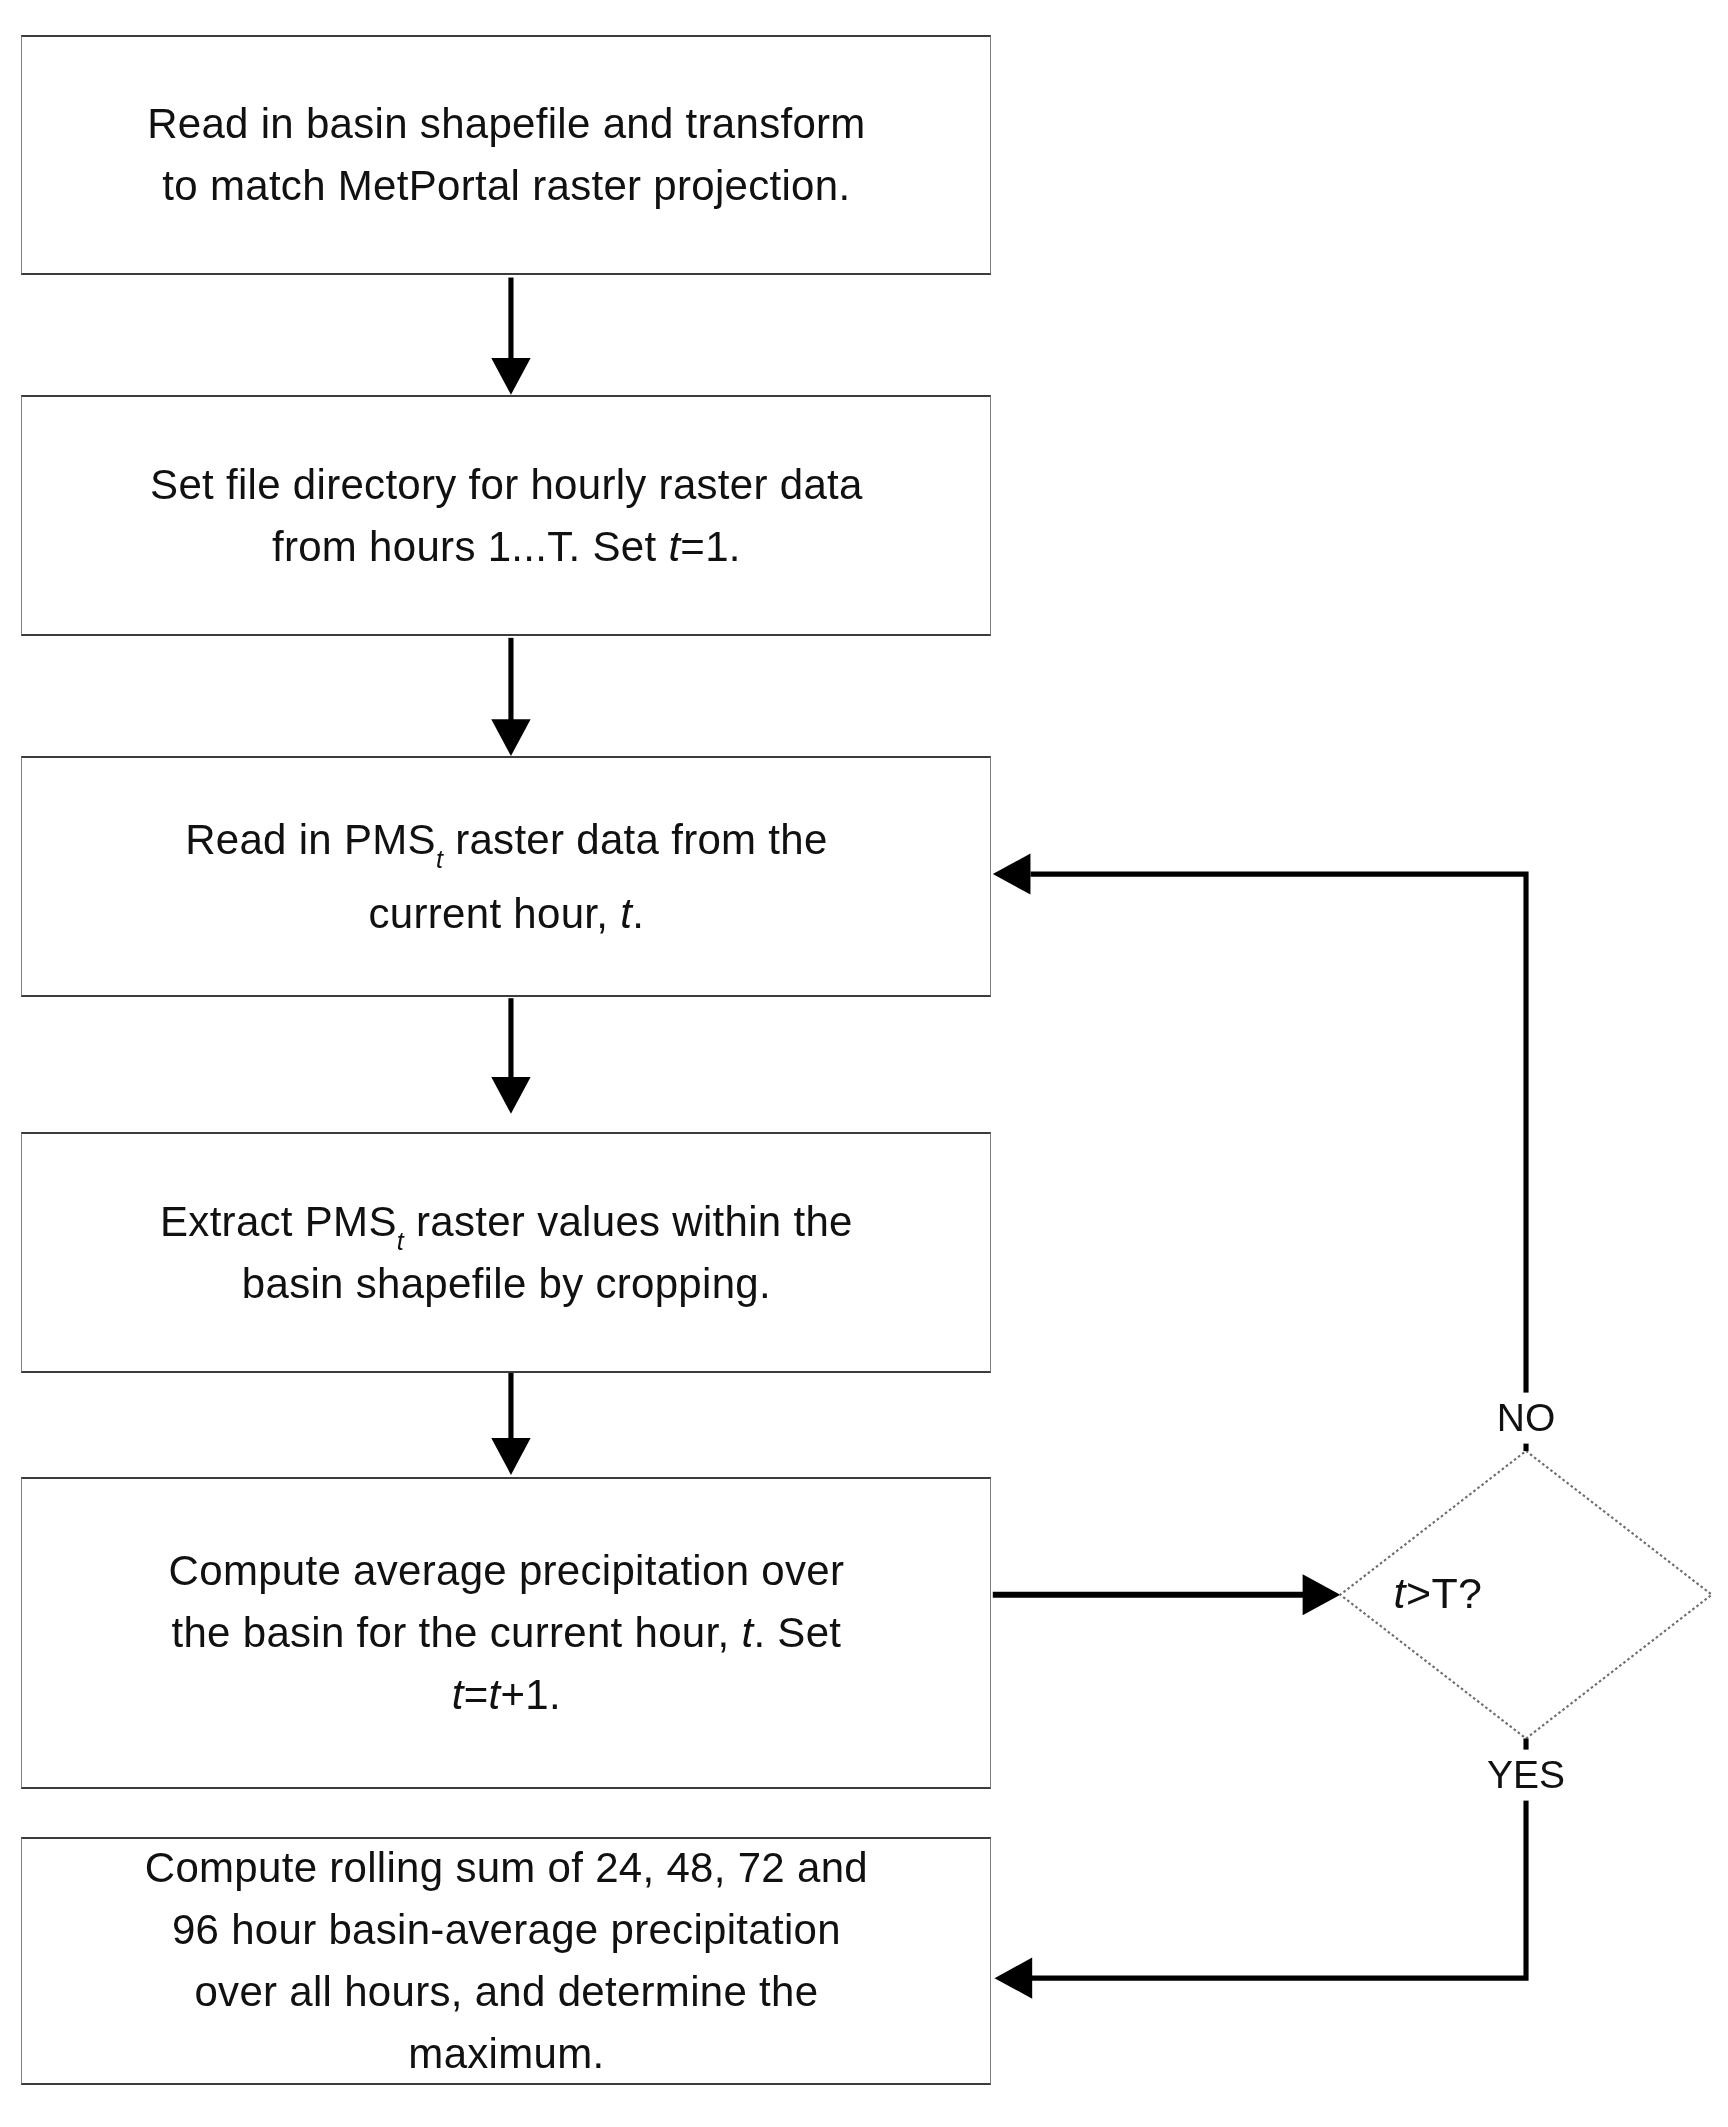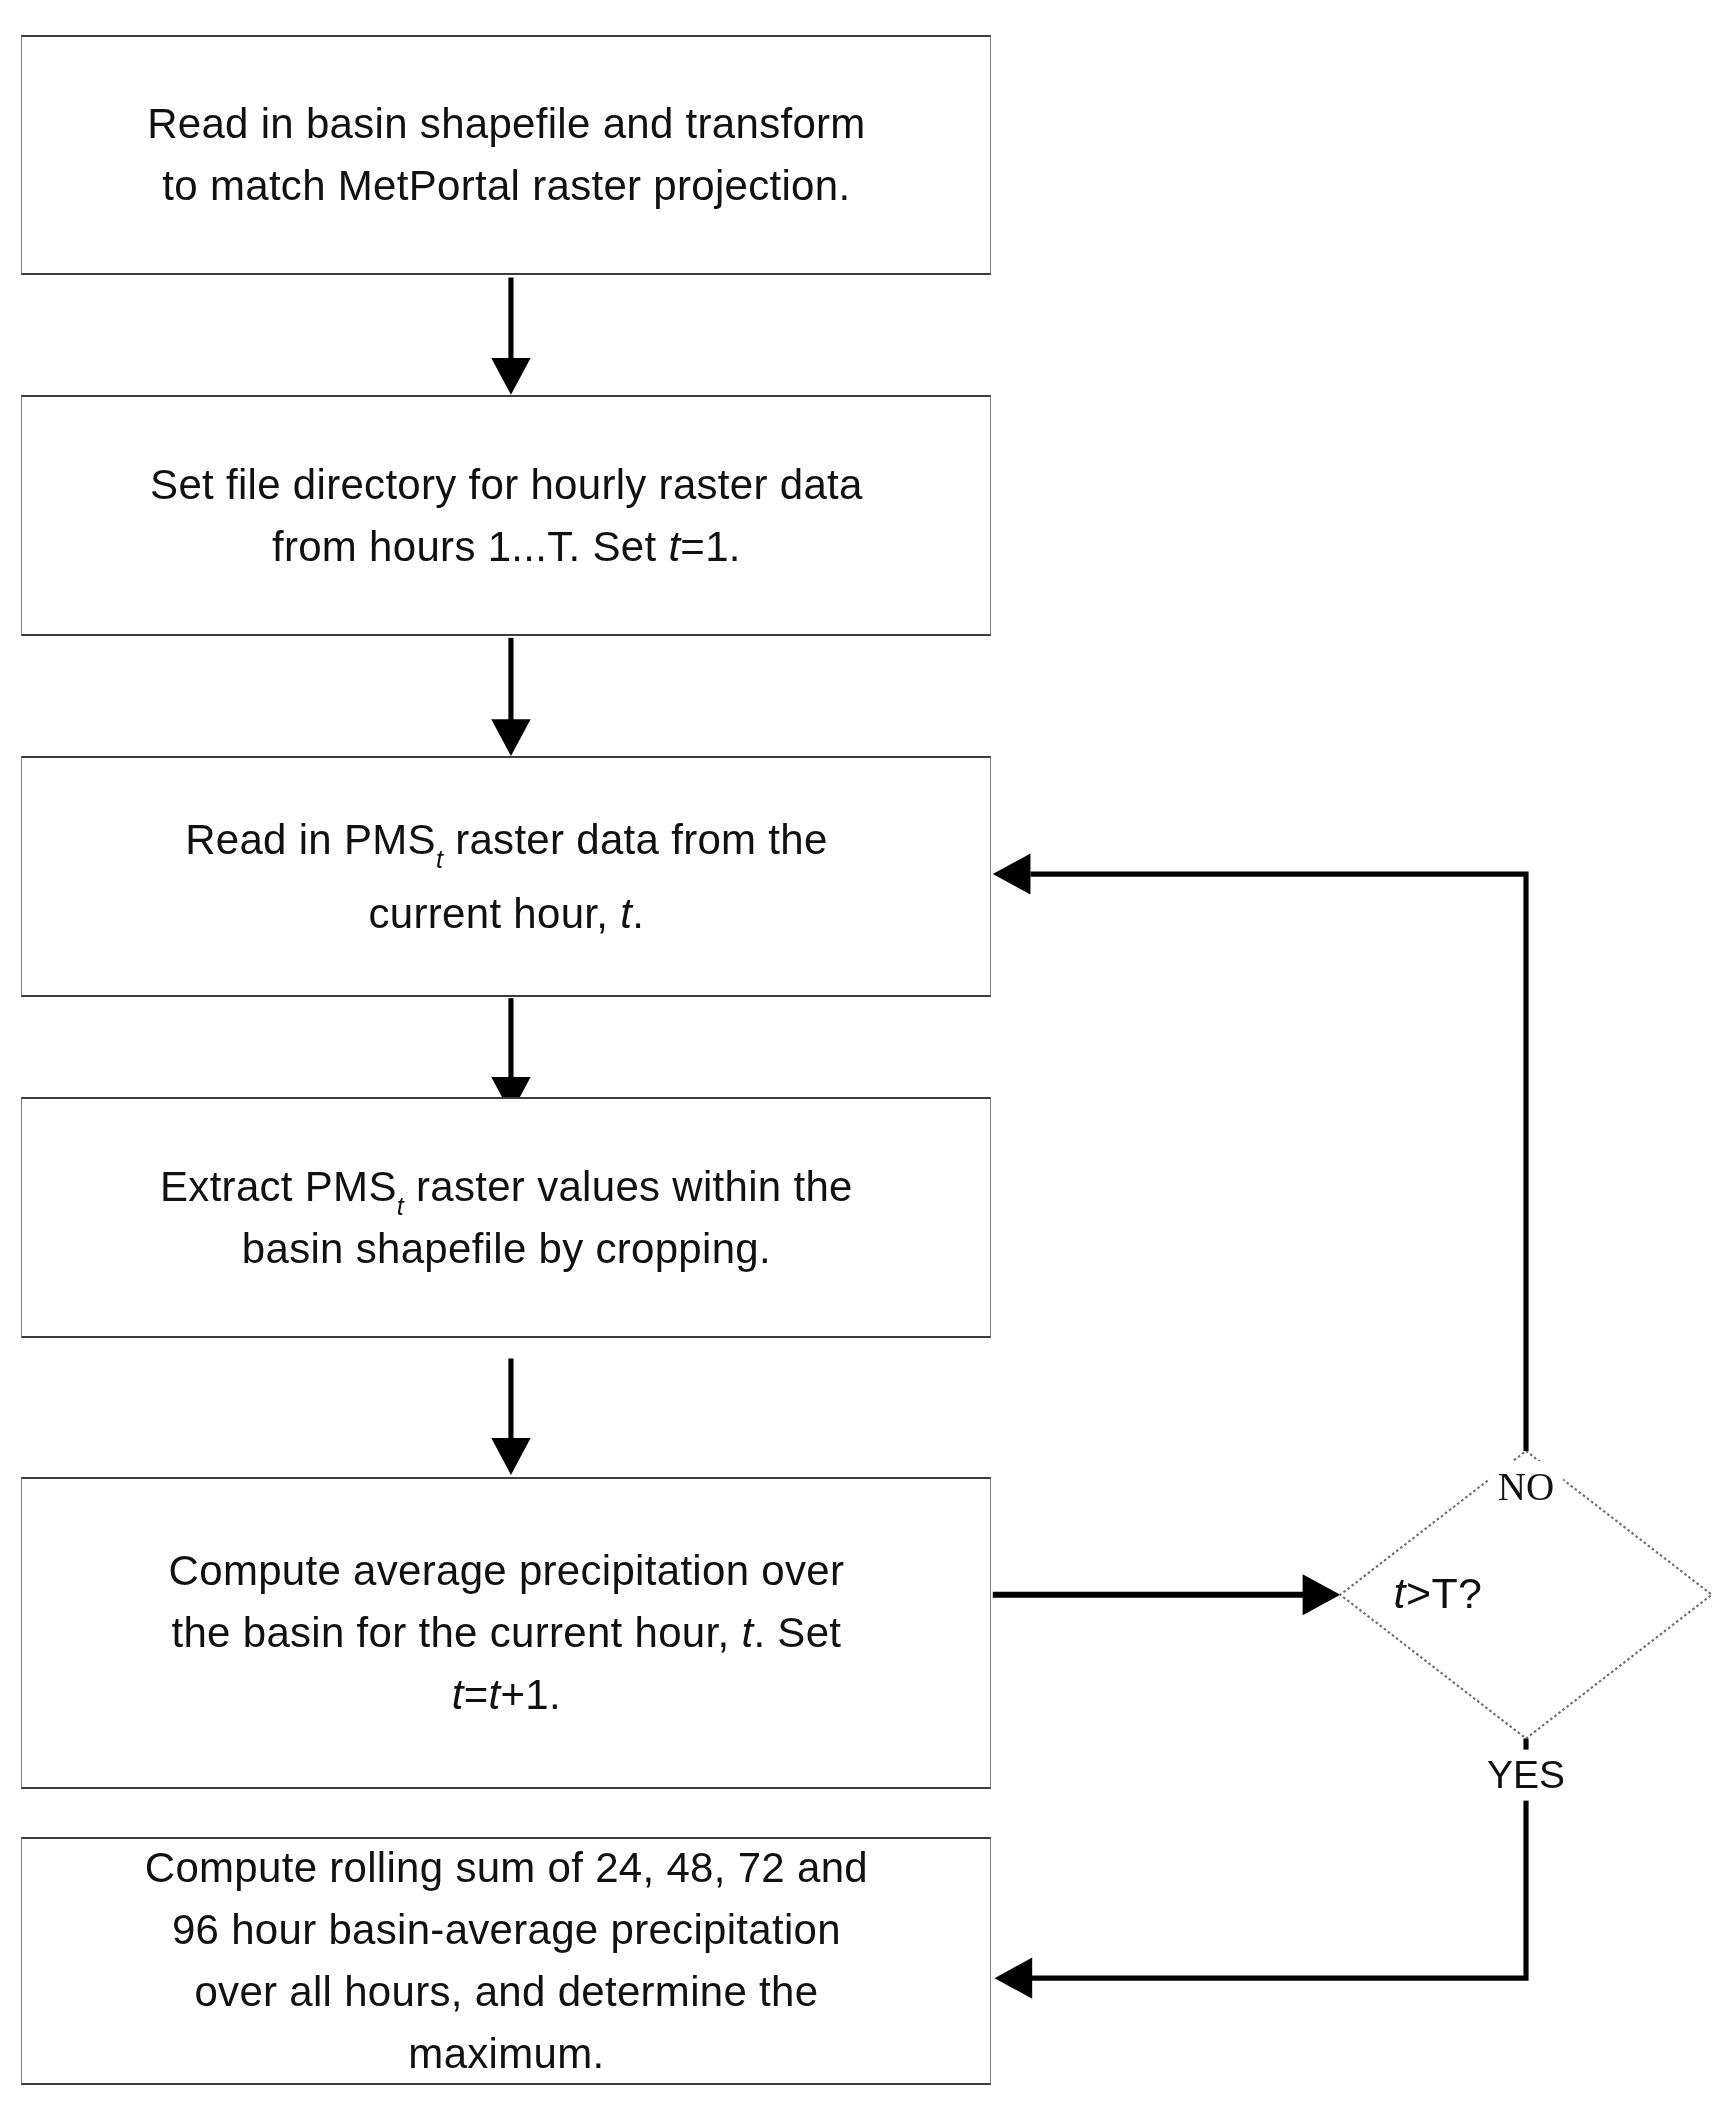--- a/index.html
+++ b/index.html
@@ -23,21 +23,21 @@
     display:flex; flex-direction:column;
     justify-content:center; align-items:center;
     font-size:42px; line-height:62px;
     text-align:center;
     letter-spacing:0.3px;
   }
   .pbox .tline { white-space:nowrap; }
   #b1 { top:28px;   height:240px; }
   #b2 { top:388px;  height:241px; }
   #b3 { top:749px;  height:241px;gap:12px; }
-  #b4 { top:1090px; height:241px; }
+  #b4 { top:1125px; height:241px; }
   #b5 { top:1470px; height:312px; }
   #b6 { top:1830px; height:248px; }
   .it { font-style:italic; }
   sub.t {
     font-size:0.6em; font-style:italic;
     line-height:0; position:relative; top:0.22em;
   }
   svg.overlay {
     position:absolute; left:0; top:0;
     width:1728px; height:2127px;
@@ -51,21 +51,21 @@
     letter-spacing:0.4px;
   }
   .edge-label {
     position:absolute;
     transform:translate(-50%,-50%);
     background:#ffffff;
     font-size:39px;
     padding:3.4px 8.6px;
     white-space:nowrap;
   }
-  #no-label  { left:1526px; top:1480px;font-family:Liberation Serif, serif; }
+  #no-label  { left:1526px; top:1411px; }
   #yes-label { left:1526px; top:1768px; }
 </style>
 </head>
 <body>
 
 <div class="canvas">
 
   <svg class="overlay" viewBox="0 0 2019 2485" xmlns="http://www.w3.org/2000/svg">
 
     <g>

